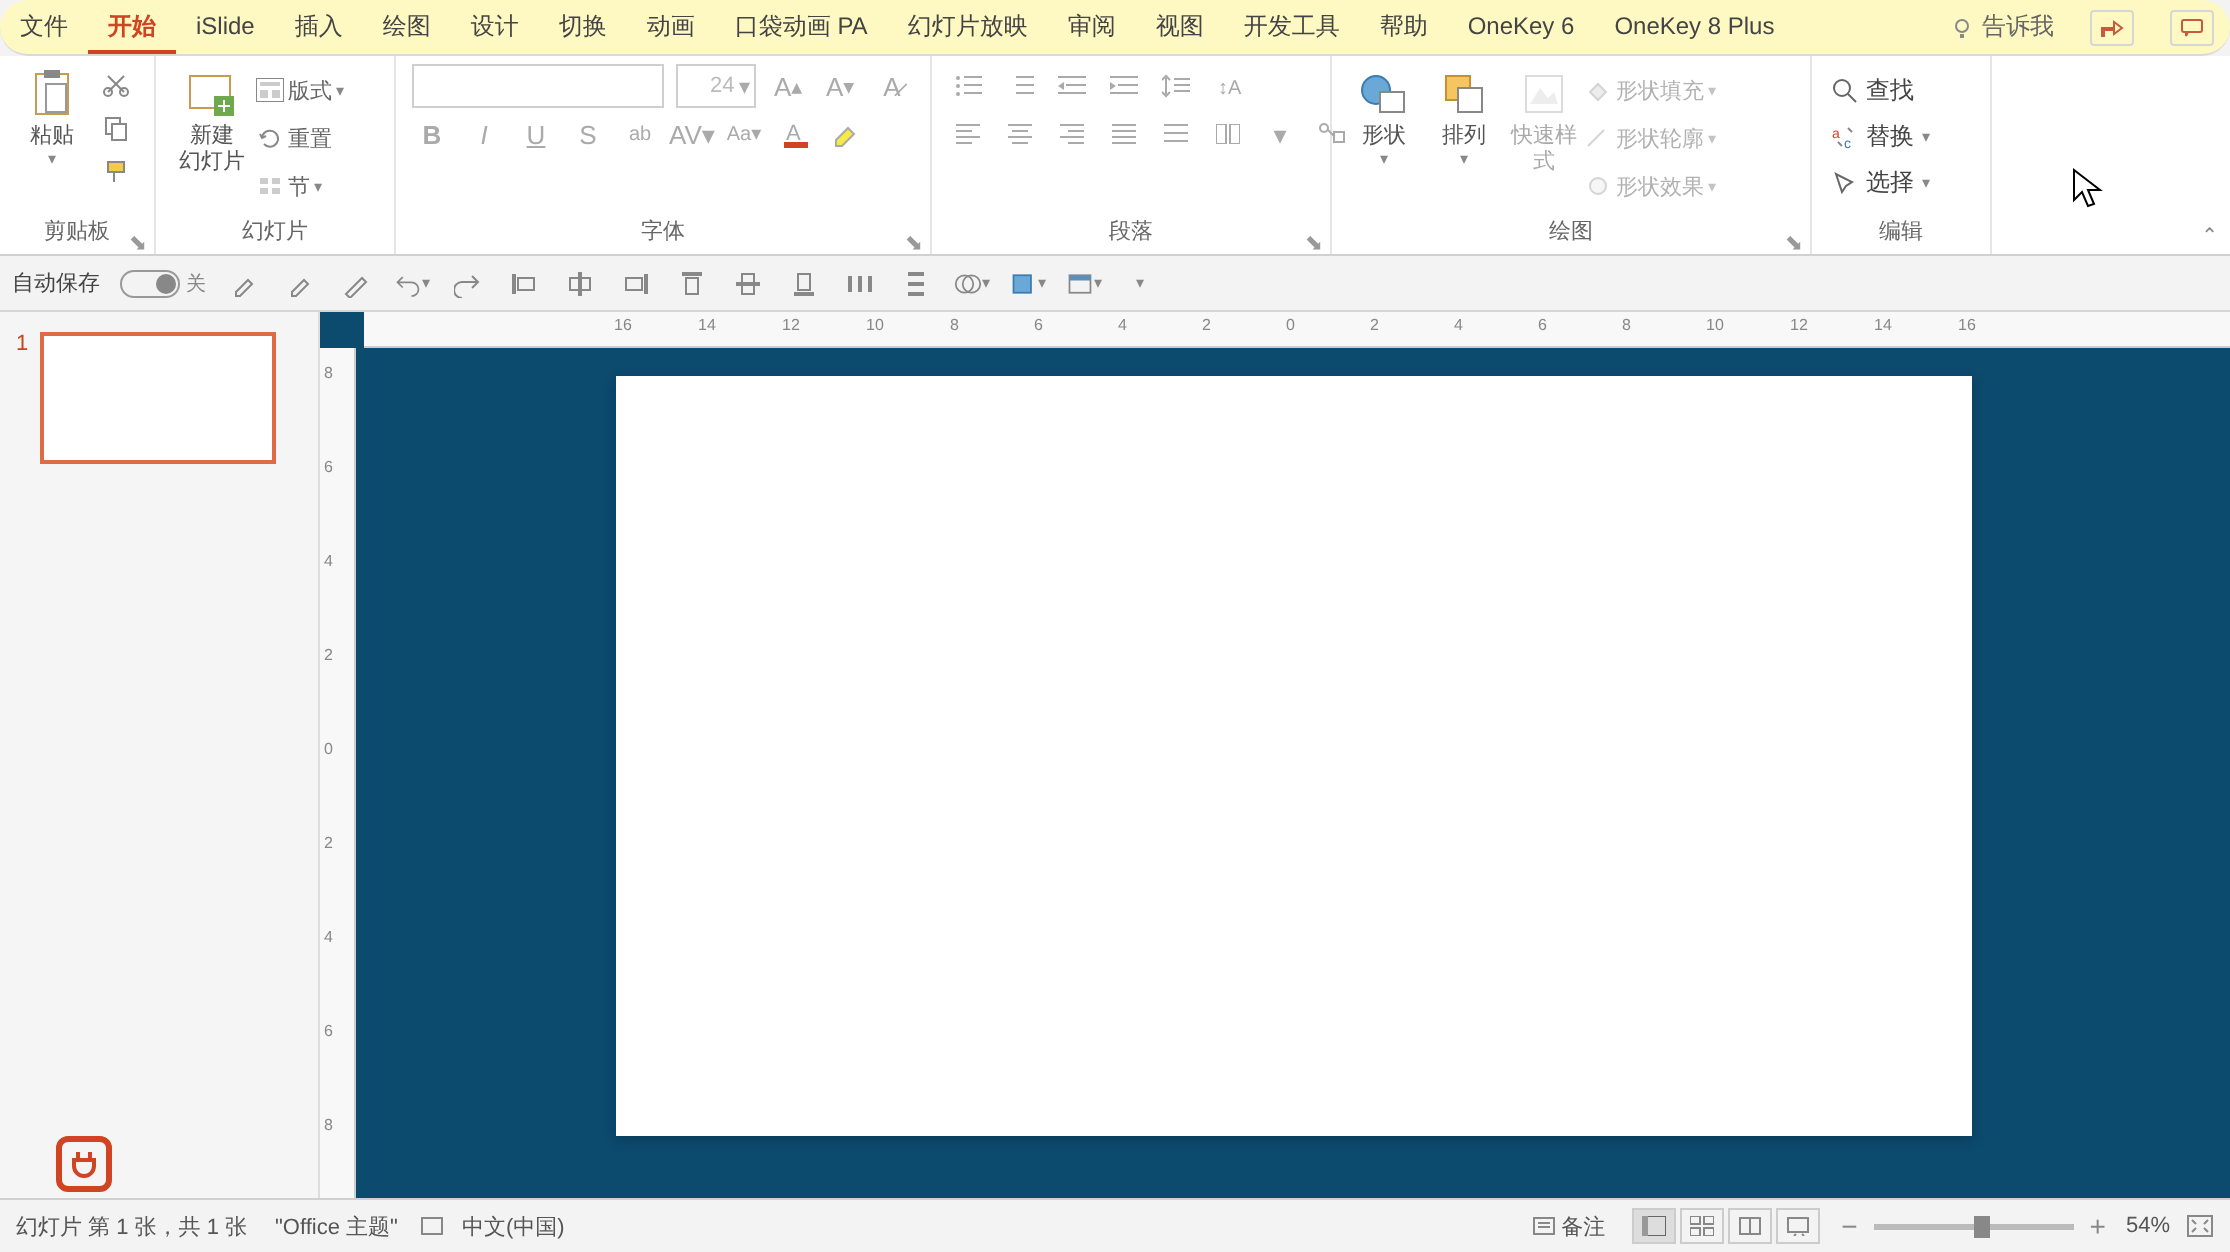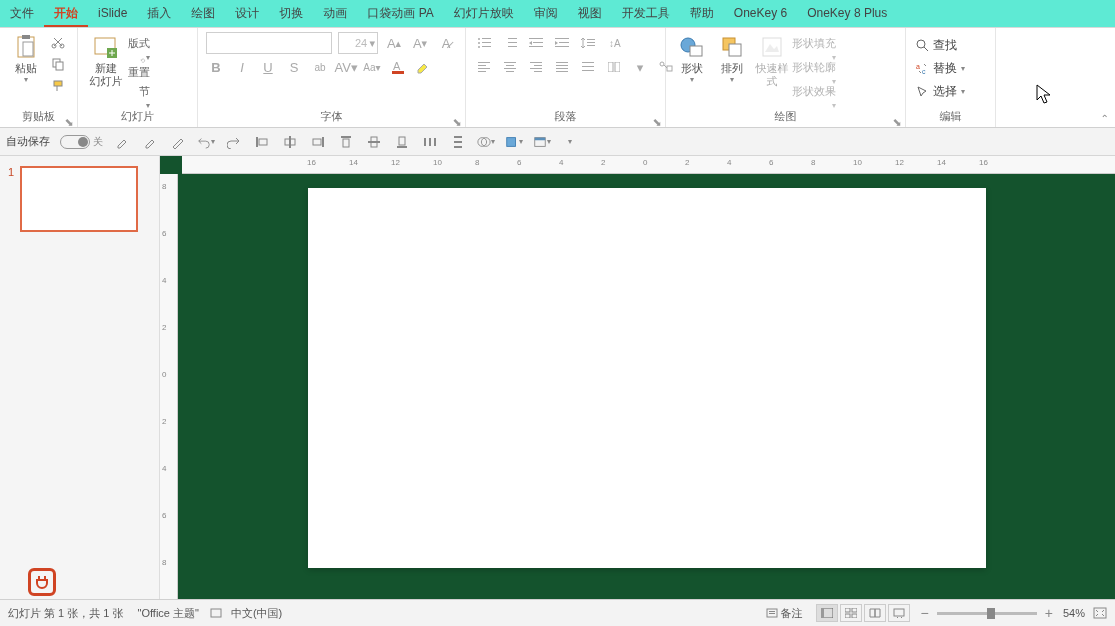--- a/index.html
+++ b/index.html
@@ -1,60 +1,60 @@
 <!DOCTYPE html>
 <html><head>
 <meta charset="utf-8">
 <style>
 * { margin: 0; padding: 0; box-sizing: border-box; font-family: "Microsoft YaHei", sans-serif; }
 body { width: 1115px; height: 626px; background: #f3f3f3; font-size: 12px; color: #444; overflow: hidden; position: relative; }
 
 
-.tabs { height: 28px; background: #5eead4; display: flex; border-bottom: 1px solid #d9d9d9; position: relative; }
+.tabs { height: 28px; background: #fef9c3; display: flex; border-bottom: 1px solid #d9d9d9; position: relative; border-radius: 14px; }
 .tab { padding: 0 10px; height: 27px; line-height: 27px; cursor: pointer; font-size: 12px; color: #444; }
 .tab.active { color: #d04423; font-weight: bold; border-bottom: 2px solid #d04423; }
 .tab-right { position: absolute; right: 8px; top: 0; display: flex; align-items: center; height: 27px; gap: 18px; }
 .corner-btn { width: 22px; height: 18px; border: 1px solid #d6d6d6; border-radius: 2px; display: flex; align-items: center; justify-content: center; color: #c55a3d; }
 
 
 .ribbon { height: 100px; background: #fff; display: flex; border-bottom: 1px solid #d0d0d0; }
 .group { display: flex; flex-direction: column; justify-content: space-between; border-right: 1px solid #e6e6e6; position: relative; }
 .group-body { display: flex; align-items: flex-start; padding: 4px 6px 0 6px; flex: 1; }
 .group-label { text-align: center; font-size: 11px; color: #666; height: 18px; line-height: 14px; position: relative; }
 .launcher { position: absolute; right: 3px; bottom: 2px; width: 10px; height: 10px; color: #999; }
 
 .big-btn { display: flex; flex-direction: column; align-items: center; width: 40px; padding-top: 2px; color: #555; }
 .big-btn .ic { width: 26px; height: 26px; display: flex; align-items: center; justify-content: center; }
 .big-btn .lbl { font-size: 11px; margin-top: 2px; text-align: center; line-height: 13px; }
 .drop { font-size: 8px; color: #888; }
 
 .small-col { display: flex; flex-direction: column; gap: 2px; justify-content: flex-start; }
 .sm-btn { width: 20px; height: 20px; display: flex; align-items: center; justify-content: center; color: #666; }
-.sm-row { display: flex; align-items: flex-end; height: 22px; gap: 2px; color: #666; font-size: 11px; white-space: nowrap; flex-direction: column; }
+.sm-row { display: flex; align-items: center; height: 22px; gap: 2px; color: #666; font-size: 11px; white-space: nowrap; }
 
 .font-combo { width: 126px; height: 22px; border: 1px solid #cfcfcf; background: #fff; display: inline-flex; align-items: center; }
 .size-combo { width: 40px; height: 22px; border: 1px solid #cfcfcf; font-size: 11px; padding-left: 16px; color: #bbb; display: inline-flex; align-items: center; }
 
 .icon-row { display: flex; gap: 6px; align-items: center; height: 22px; padding: 0 2px; }
 .glyph { width: 20px; height: 20px; display: flex; align-items: center; justify-content: center; color: #aaa; font-size: 13px; }
 
 .edit-item { display: flex; align-items: center; height: 22px; gap: 4px; font-size: 12px; color: #444; padding: 0 4px; white-space: nowrap; }
 
 .qat { height: 28px; background: #f3f3f3; display: flex; align-items: center; padding: 0 6px; gap: 10px; border-bottom: 1px solid #d6d6d6; font-size: 11px; color: #444; }
 .toggle { width: 30px; height: 14px; border: 1px solid #999; border-radius: 8px; position: relative; }
 .toggle:after { content: ""; width: 10px; height: 10px; background: #888; border-radius: 50%; position: absolute; right: 1px; top: 1px; }
 .qat .q-ic { width: 18px; height: 18px; display: flex; align-items: center; justify-content: center; color: #888; }
 
 .workspace { display: flex; height: 443px; background: #eee; }
 .thumbs { width: 160px; background: #f5f5f5; padding: 10px 8px; border-right: 1px solid #ddd; }
 .thumb-wrap { display: flex; gap: 6px; }
 .num { font-size: 11px; color: #c64725; }
 .thumb { width: 118px; height: 66px; background: #fff; border: 2px solid #e06a46; }
 
-.canvas-area { flex: 1; position: relative; background: #14532d; overflow: hidden; }
+.canvas-area { flex: 1; position: relative; background: #0c4a6e; overflow: hidden; }
 .ruler-h { position: absolute; top: 0; left: 22px; right: 0; height: 18px; background: #f8f8f8; border-bottom: 1px solid #ccc; font-size: 8px; color: #888; }
 .ruler-v { position: absolute; top: 18px; left: 0; width: 18px; bottom: 0; background: #f8f8f8; border-right: 1px solid #ccc; font-size: 8px; color: #888; }
 .tick-h { position: absolute; top: 2px; }
 .tick-v { position: absolute; left: 2px; }
 .slide { position: absolute; top: 32px; left: 148px; width: 678px; height: 380px; background: #fff; box-shadow: 0 2px 6px rgba(0,0,0,.2); }
 
 .statusbar { height: 27px; background: #f3f3f3; border-top: 1px solid #d0d0d0; display: flex; align-items: center; padding: 0 8px; font-size: 11px; color: #555; }
 .statusbar .sp { flex: 1; }
 .view-btn { width: 22px; height: 18px; border: 1px solid #ccc; margin: 0 1px; display: flex; align-items: center; justify-content: center; color: #777; }
 .view-btn.active { background: #ddd; }
@@ -83,20 +83,42 @@
   <div class="tab">切换</div>
   <div class="tab">动画</div>
   <div class="tab">口袋动画 PA</div>
   <div class="tab">幻灯片放映</div>
   <div class="tab">审阅</div>
   <div class="tab">视图</div>
   <div class="tab">开发工具</div>
   <div class="tab">帮助</div>
   <div class="tab">OneKey 6</div>
   <div class="tab">OneKey 8 Plus</div>
+  <div class="tab-right">
+    <div style="display:flex;align-items:center;gap:4px;color:#666">
+      <span>
+          <svg width="12" height="12" viewBox="0 0 12 12">
+            <circle cx="6" cy="5" r="3" fill="none" stroke="#888"></circle>
+            <path d="M5 9h2v2H5z" fill="#888"></path>
+          </svg>
+        </span>
+      <span>告诉我</span>
+    </div>
+    <div class="corner-btn">
+        <svg width="12" height="10" viewBox="0 0 12 10">
+          <path d="M1 9V5h6V2l4 3-4 3V6H2v3z" fill="none" stroke="#c55a3d"></path>
+        </svg>
+      </div>
+    <div class="corner-btn">
+        <svg width="12" height="10" viewBox="0 0 12 10">
+          <rect x="1" y="1" width="10" height="6" rx="1" fill="none" stroke="#c55a3d"></rect>
+          <path d="M4 7l-1 2v-2" fill="none" stroke="#c55a3d"></path>
+        </svg>
+      </div>
+  </div>
 </div>
 
 <div class="ribbon">
 
   <div class="group" style="width:78px">
     <div class="group-body">
       <div class="big-btn">
         <span class="ic">
             <svg width="22" height="26" viewBox="0 0 22 26">
               <rect x="3" y="3" width="16" height="20" fill="#fff" stroke="#c79b52"></rect>

